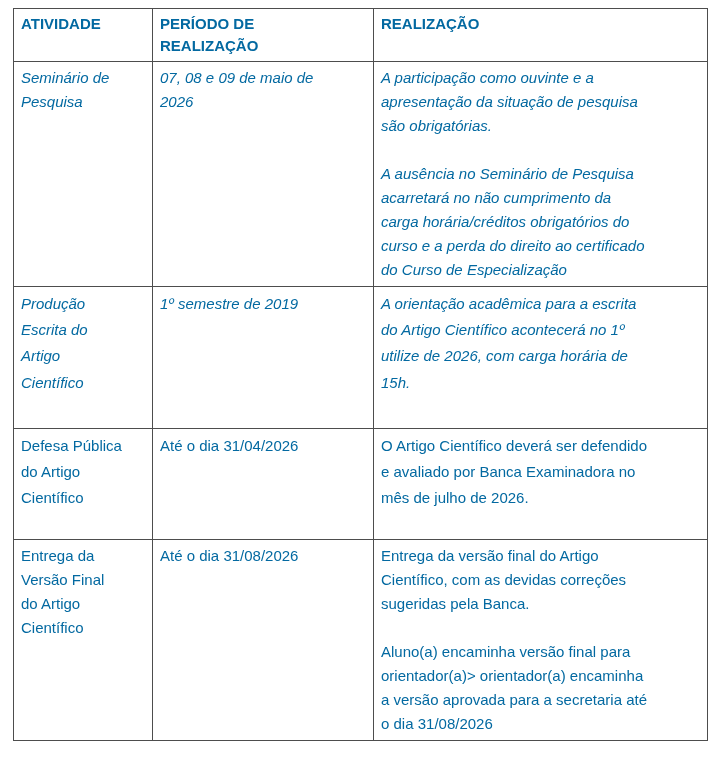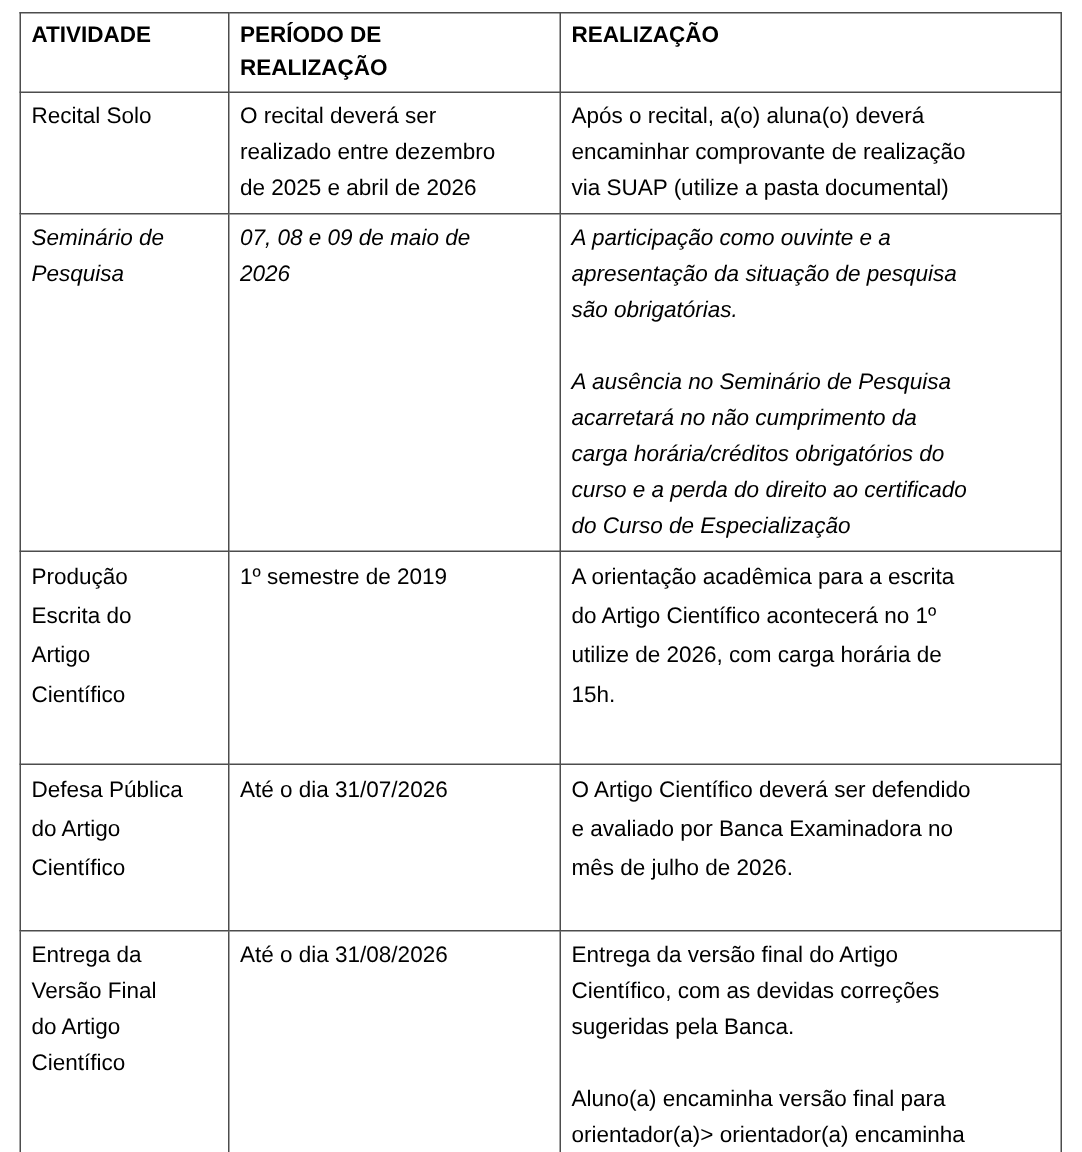--- a/index.html
+++ b/index.html
@@ -6,21 +6,21 @@
     margin: 0;
     padding: 0;
     background: #ffffff;
   }
   .page {
     width: 721px;
     height: 768px;
     background: #ffffff;
     overflow: hidden;
     font-family: "Liberation Sans", "DejaVu Sans", sans-serif;
-    color: #000000;
+    color: #0369a1;
     box-sizing: border-box;
   }
   table.schedule {
     border-collapse: collapse;
     table-layout: fixed;
     width: 694px;
     margin: 8px 0 0 13px;
   }
   table.schedule col.c1 { width: 139px; }
   table.schedule col.c2 { width: 221px; }
@@ -42,21 +42,21 @@
     height: 45px;
   }
   table.schedule td {
     line-height: 1.6;
   }
   tr.lh-wide td {
     line-height: 1.76;
   }
   tr.r1 { height: 74px; }
   tr.r2 { height: 198px; font-style: italic; }
-  tr.r3 { height: 142px; }
+  tr.r3 { height: 142px; font-style: italic; }
   tr.r4 { height: 111px; margin-top: 16px; }
   tr.r5 { height: 178px; }
 </style>
 </head>
 <body>
 
 <div class="page">
   <table class="schedule">
     <colgroup>
       <col class="c1">
@@ -65,29 +65,20 @@
     </colgroup>
     <thead>
       <tr class="header-row">
         <th>ATIVIDADE</th>
         <th>PERÍODO DE
 REALIZAÇÃO</th>
         <th>REALIZAÇÃO</th>
       </tr>
     </thead>
     <tbody>
-      <tr class="r1">
-        <td>Recital Solo</td>
-        <td>O recital deverá ser
-realizado entre dezembro
-de 2025 e abril de 2026</td>
-        <td>Após o recital, a(o) aluna(o) deverá
-encaminhar comprovante de realização
-via SUAP (utilize a pasta documental)</td>
-      </tr>
       <tr class="r2">
         <td>Seminário de
 Pesquisa</td>
         <td>07, 08 e 09 de maio de
 2026</td>
         <td>A participação como ouvinte e a
 apresentação da situação de pesquisa
 são obrigatórias.
 
 A ausência no Seminário de Pesquisa
@@ -104,21 +95,21 @@
         <td>1º semestre de 2019</td>
         <td>A orientação acadêmica para a escrita
 do Artigo Científico acontecerá no 1º
 utilize de 2026, com carga horária de
 15h.</td>
       </tr>
       <tr class="r4 lh-wide">
         <td>Defesa Pública
 do Artigo
 Científico</td>
-        <td>Até o dia 31/07/2026</td>
+        <td>Até o dia 31/04/2026</td>
         <td>O Artigo Científico deverá ser defendido
 e avaliado por Banca Examinadora no
 mês de julho de 2026.</td>
       </tr>
       <tr class="r5">
         <td>Entrega da
 Versão Final
 do Artigo
 Científico</td>
         <td>Até o dia 31/08/2026</td>

